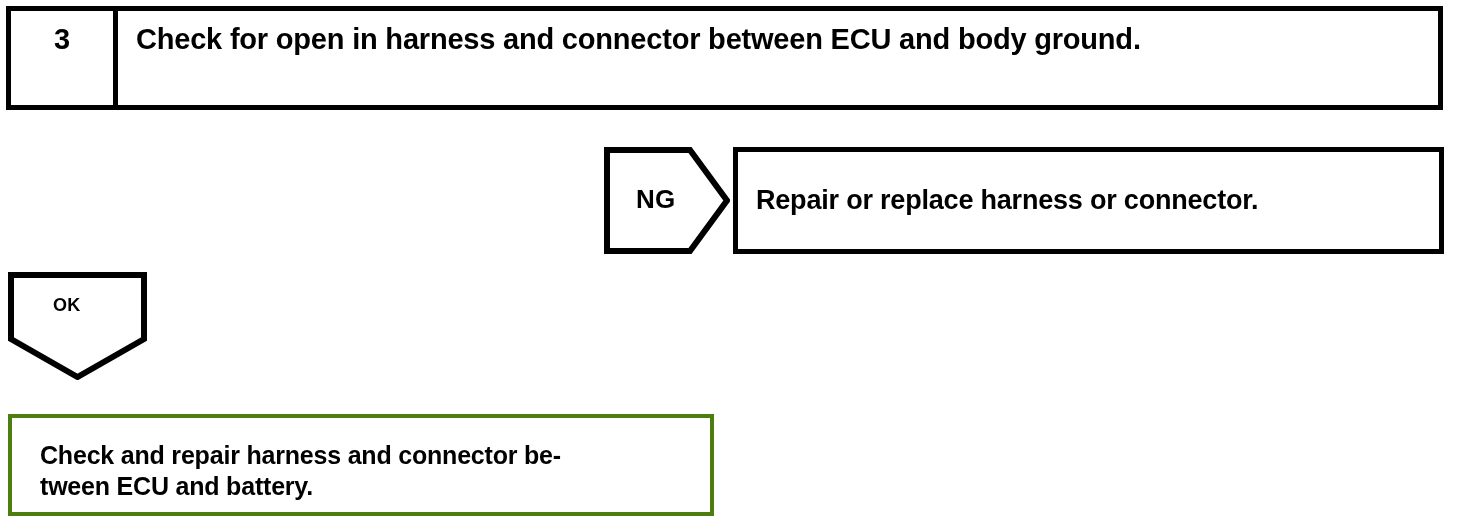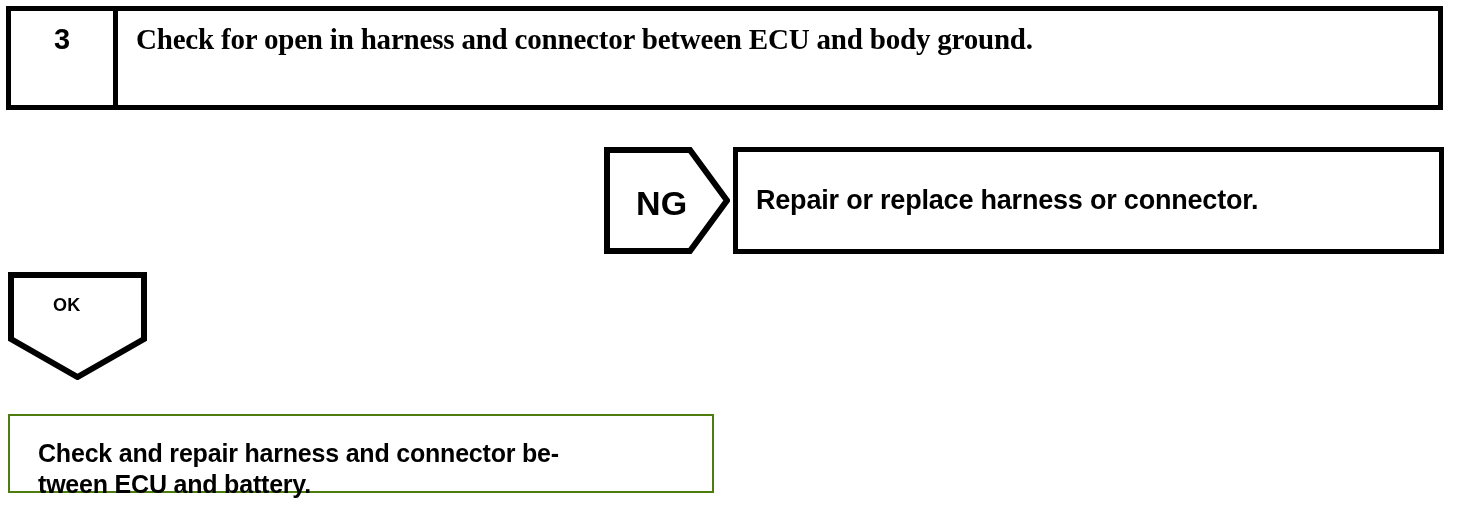--- a/index.html
+++ b/index.html
@@ -49,41 +49,40 @@
     align-items: flex-start;
     padding: 14px 0 0 18px;
     box-sizing: border-box;
   }
   .step-text {
     font-size: 29px;
     font-weight: bold;
     line-height: 1.02;
     letter-spacing: -0.2px;
     white-space: nowrap;
-    font-family: Liberation Serif, serif;
   }
 
   
   .ng-arrow {
     position: absolute;
     left: 604px;
     top: 147px;
     width: 126px;
     height: 107px;
   }
   .ng-arrow svg {
     display: block;
     width: 126px;
     height: 107px;
   }
   .ng-label {
     position: absolute;
     left: 636px;
     top: 186px;
-    font-size: 34px;
+    font-size: 26px;
     font-weight: bold;
     line-height: 1;
     letter-spacing: 0.3px;
   }
 
   .ng-result-box {
     position: absolute;
     left: 733px;
     top: 147px;
     width: 711px;
@@ -124,22 +123,22 @@
     line-height: 1;
     letter-spacing: 0.3px;
   }
 
   
   .final-box {
     position: absolute;
     left: 8px;
     top: 414px;
     width: 706px;
-    height: 79px;
-    border: 2px solid #4d7c0f;
+    height: 102px;
+    border: 4px solid #4d7c0f;
     box-sizing: border-box;
   }
   .final-text {
     position: absolute;
     left: 28px;
     top: 22px;
     font-size: 25px;
     font-weight: bold;
     line-height: 1.25;
     letter-spacing: -0.2px;

